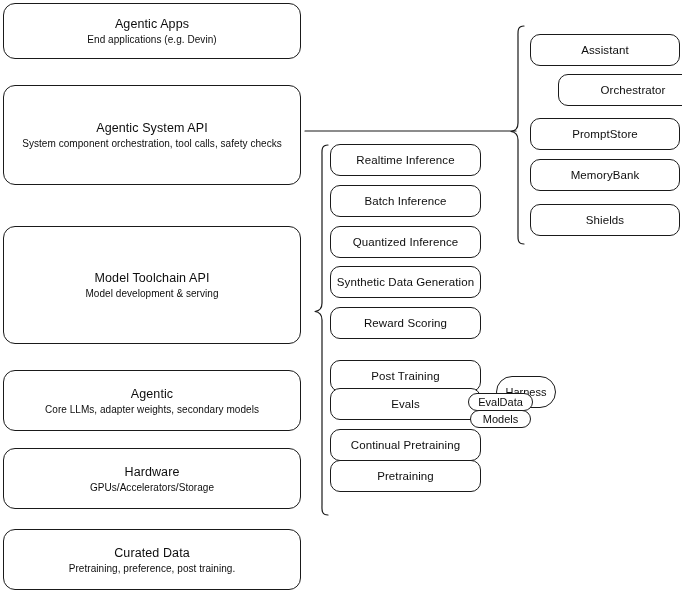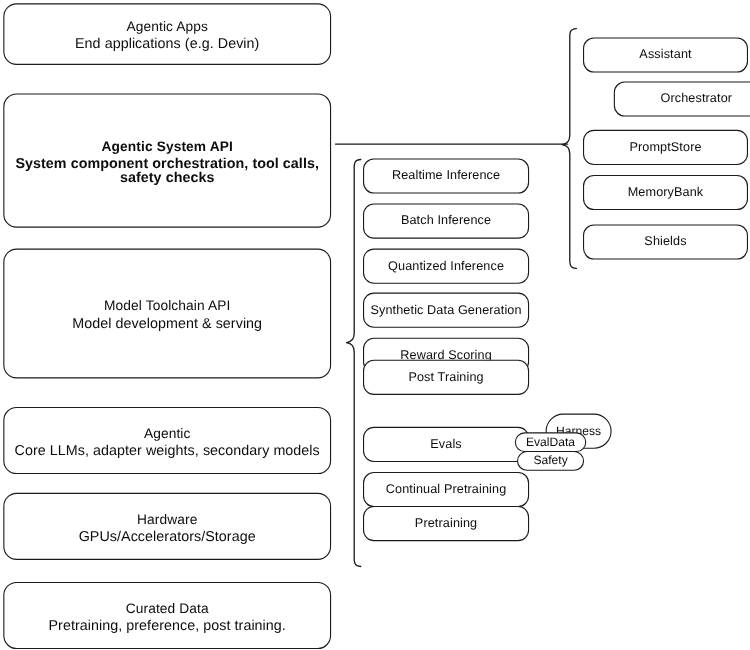--- a/index.html
+++ b/index.html
@@ -37,21 +37,21 @@
     border-radius: 12px;
     left: 3px;
     width: 298px;
   }
   .layer .title {
     font-size: 12.5px;
     line-height: 16px;
     letter-spacing: 0.1px;
   }
   .layer .sub {
-    font-size: 13px;
+    font-size: 10px;
     line-height: 12px;
     margin-top: 2px;
     letter-spacing: 0.05px;
   }
   
   .chip {
     border-radius: 10px;
     font-size: 11.5px;
     line-height: 14px;
     letter-spacing: 0.1px;
@@ -122,21 +122,21 @@
              C 319 312 322 314 322 320
              L 322 505
              C 322 509 321 515 328 515"></path>
   </svg>
 
   <div class="node layer" style="top:3px; height:56px;">
     <div class="title">Agentic Apps</div>
     <div class="sub">End applications (e.g. Devin)</div>
   </div>
 
-  <div class="node layer" style="top:85px; height:122px;font-weight:bold;">
+  <div class="node layer" style="top:85px; height:100px;">
     <div class="title">Agentic System API</div>
     <div class="sub">System component orchestration, tool calls, safety checks</div>
   </div>
 
   <div class="node layer" style="top:226px; height:118px;">
     <div class="title">Model Toolchain API</div>
     <div class="sub">Model development &amp; serving</div>
   </div>
 
   <div class="node layer" style="top:370px; height:61px;">
@@ -162,41 +162,41 @@
   </div>
   <div class="node chip mid" style="top:226px;">
     <span>Quantized Inference</span>
   </div>
   <div class="node chip mid" style="top:266px;">
     <span>Synthetic Data Generation</span>
   </div>
   <div class="node chip mid" style="top:307px;">
     <span>Reward Scoring</span>
   </div>
-  <div class="node chip mid" style="top:327px;">
+  <div class="node chip mid" style="top:360px;">
     <span>Post Training</span>
   </div>
   <div class="node chip mid" style="top:388px;">
     <span>Evals</span>
   </div>
   <div class="node chip mid" style="top:429px;">
     <span>Continual Pretraining</span>
   </div>
   <div class="node chip mid" style="top:460px;">
     <span>Pretraining</span>
   </div>
 
   <div class="tag" style="left:496px; top:376px; width:60px; height:32px;">
     <span>Harness</span>
   </div>
   <div class="tag" style="left:468px; top:393px; width:65px; height:18px;">
     <span>EvalData</span>
   </div>
   <div class="tag" style="left:470px; top:410px; width:61px; height:18px;">
-    <span>Safety</span>
+    <span>Models</span>
   </div>
 
   <div class="node chip right" style="top:34px;">
     <span>Assistant</span>
   </div>
   <div class="node chip right" style="top:74px;margin-left:28px;">
     <span>Orchestrator</span>
   </div>
   <div class="node chip right" style="top:118px;">
     <span>PromptStore</span>

